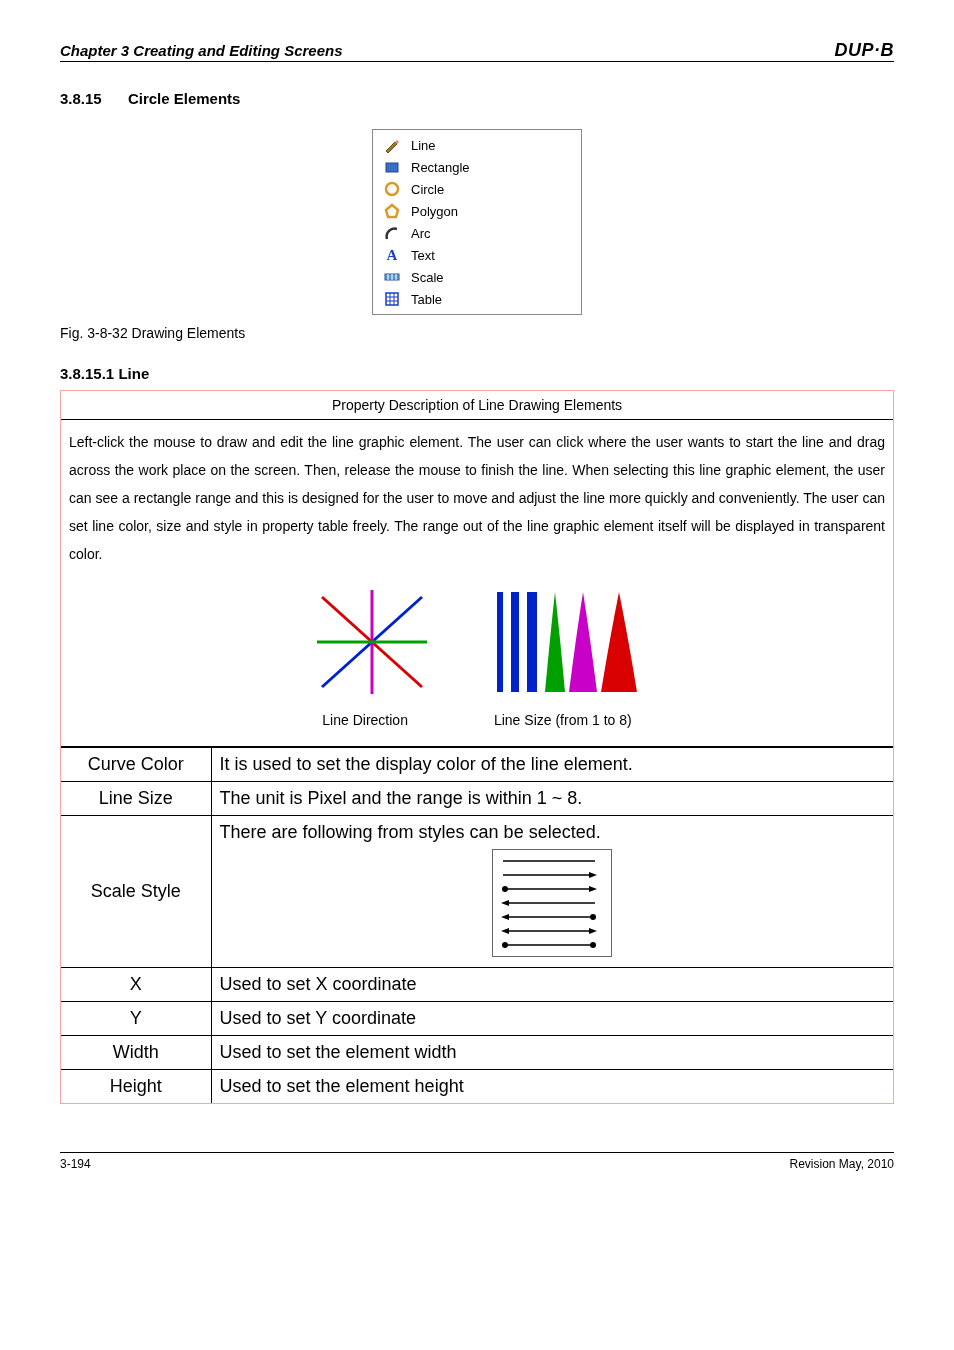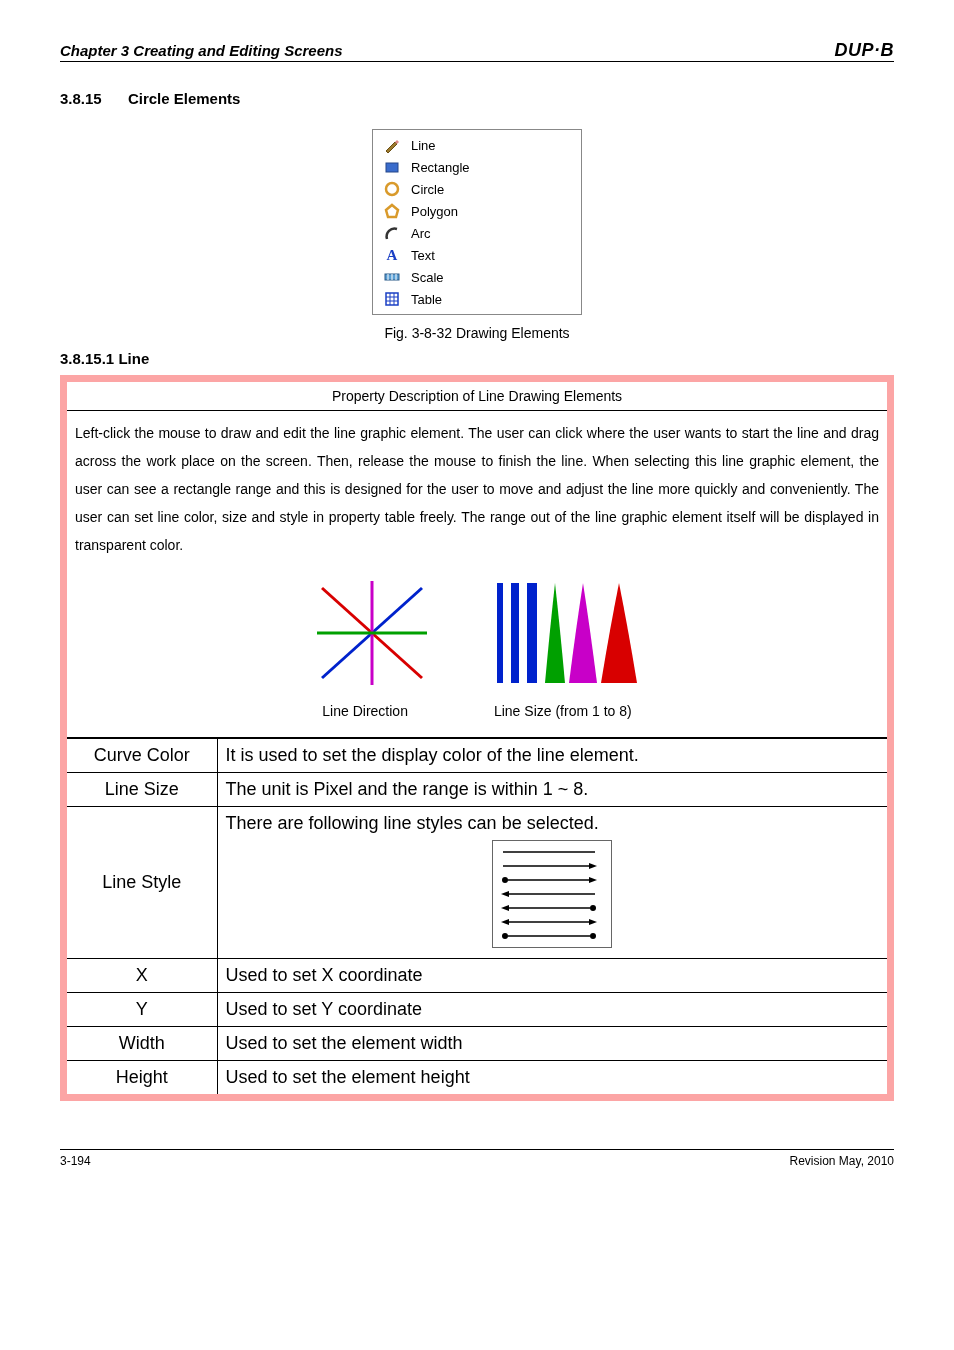--- a/index.html
+++ b/index.html
@@ -48,31 +48,31 @@
   .menu-item {
     display: flex;
     align-items: center;
     gap: 10px;
     padding: 2px 10px;
     font-family: "Tahoma", sans-serif;
     font-size: 13px;
   }
   .menu-icon { width: 18px; height: 18px; display:flex; align-items:center; justify-content:center; }
   .fig-caption {
-    text-align: center;
-    font-size: 14px;
-    margin-bottom: 9px;
+    text-align: left;
+    font-size: 14px;
+    margin-bottom: 24px;
   }
   .subsection-heading {
     font-weight: bold;
     font-size: 15px;
     margin-bottom: 8px;
   }
   .prop-box {
-    border: 7px solid #fca5a5;
+    border: 1px solid #fca5a5;
     width: 100%;
   }
   .prop-title {
     text-align: center;
     padding: 6px 4px;
     border-bottom: 1px solid #000;
     font-size: 14px;
   }
   .prop-desc {
     padding: 8px 8px 6px 8px;
@@ -252,23 +252,23 @@
     <tbody>
         <tr>
       <td class="label">Curve Color</td>
       <td>It is used to set the display color of the line element.</td>
     </tr>
     <tr>
       <td class="label">Line Size</td>
       <td>The unit is Pixel and the range is within 1 ~ 8.</td>
     </tr>
     <tr>
-      <td class="label">Line Style</td>
+      <td class="label">Scale Style</td>
       <td>
-        <div>There are following line styles can be selected.</div>
+        <div>There are following from styles can be selected.</div>
         <div class="line-styles-box">
           <div class="ls-row">
                 <svg width="100" height="10">
                   <line x1="4" y1="5" x2="96" y2="5" stroke="#000" stroke-width="1.5"></line>
                 </svg>
               </div>
           <div class="ls-row">
                 <svg width="100" height="10">
                   <line x1="4" y1="5" x2="90" y2="5" stroke="#000" stroke-width="1.5"></line>
                   <polygon points="90,2 98,5 90,8" fill="#000"></polygon>

